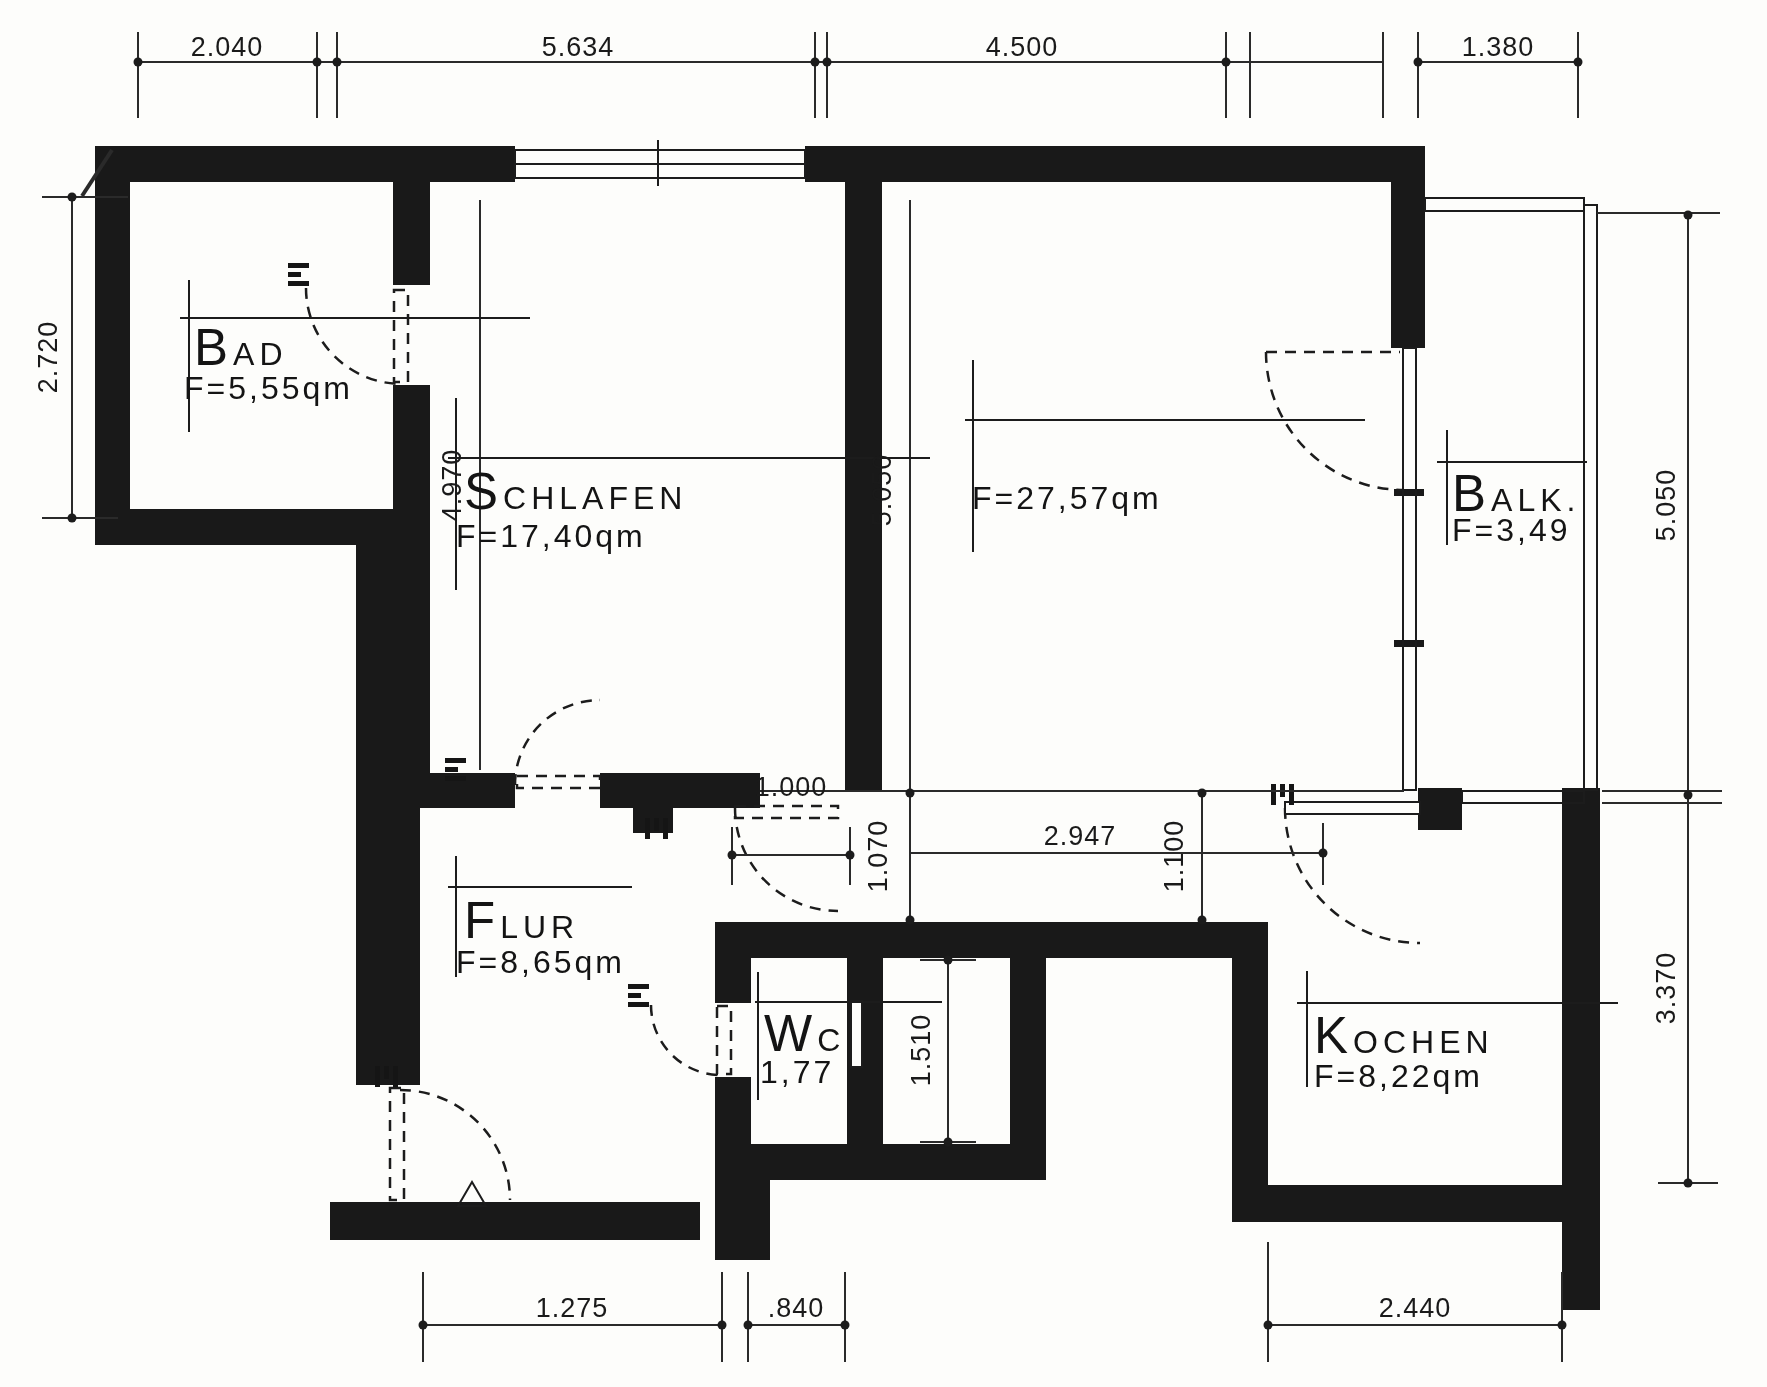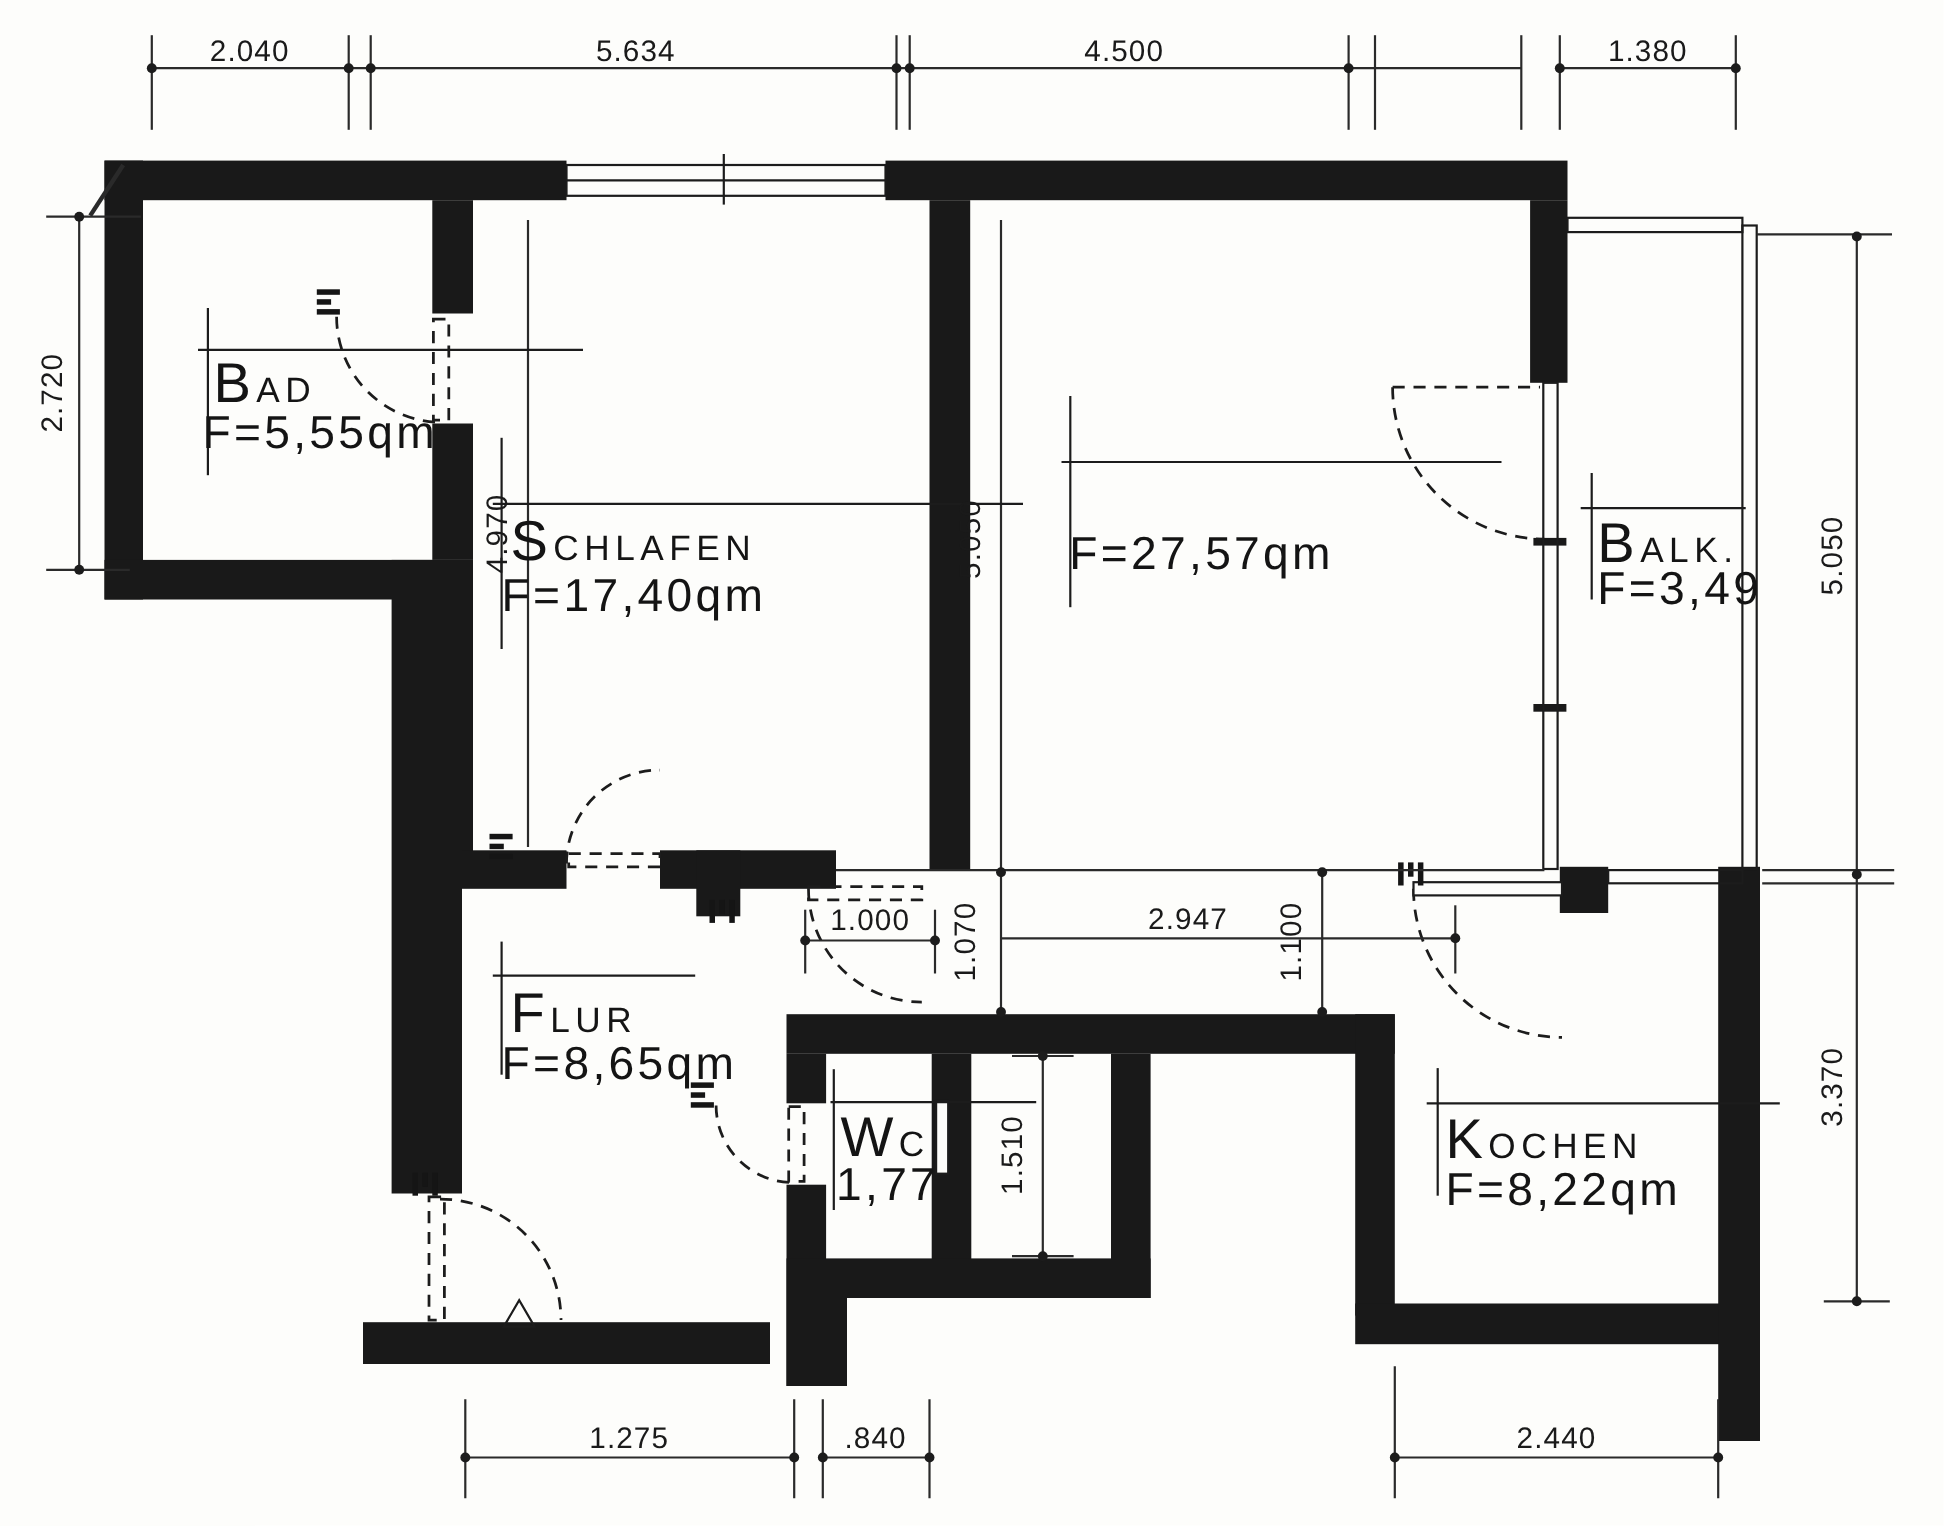--- a/index.html
+++ b/index.html
@@ -4,21 +4,21 @@
 <style>
   html,body{margin:0;padding:0;background:#ffffff;}
   #plan{
     position:relative;width:1767px;height:1387px;background:#fdfdfb;
     font-family:"Liberation Sans", sans-serif;color:#151515;overflow:hidden;
   }
   #plan svg{position:absolute;left:0;top:0;}
   .lbl{position:absolute;line-height:1;white-space:nowrap;}
   .room-name{font-size:32px;letter-spacing:5px;font-weight:400;color:#141414;}
   .room-name::first-letter{font-size:51px;}
-  .room-area{font-size:42px;letter-spacing:3px;color:#141414;}
+  .room-area{font-size:32px;letter-spacing:3px;color:#141414;}
   .dim{position:absolute;font-size:27px;letter-spacing:1px;color:#1a1a1a;
        transform:translate(-50%,-50%);line-height:1;white-space:nowrap;}
   .dim.rot{transform:translate(-50%,-50%) rotate(-90deg);}
 </style>
 </head>
 <body>
 
 <div id="plan">
 
 <svg width="1767" height="1387" viewBox="0 0 1767 1387">
@@ -230,16 +230,16 @@
 
 <span class="dim rot" style="left:48px;top:357px">2.720</span>
 <span class="dim rot" style="left:1666px;top:505px">5.050</span>
 <span class="dim rot" style="left:1666px;top:988px">3.370</span>
 
 <span class="dim rot" style="left:452px;top:485px">4.970</span>
 <span class="dim rot" style="left:882px;top:490px">5.050</span>
 <span class="dim rot" style="left:878px;top:856px">1.070</span>
 <span class="dim" style="left:1080px;top:836px">2.947</span>
 <span class="dim rot" style="left:1174px;top:856px">1.100</span>
-<span class="dim" style="left:791px;top:837px">1.000</span>
+<span class="dim" style="left:791px;top:787px">1.000</span>
 <span class="dim rot" style="left:921px;top:1050px">1.510</span>
 
 </div>
 
 </body></html>

